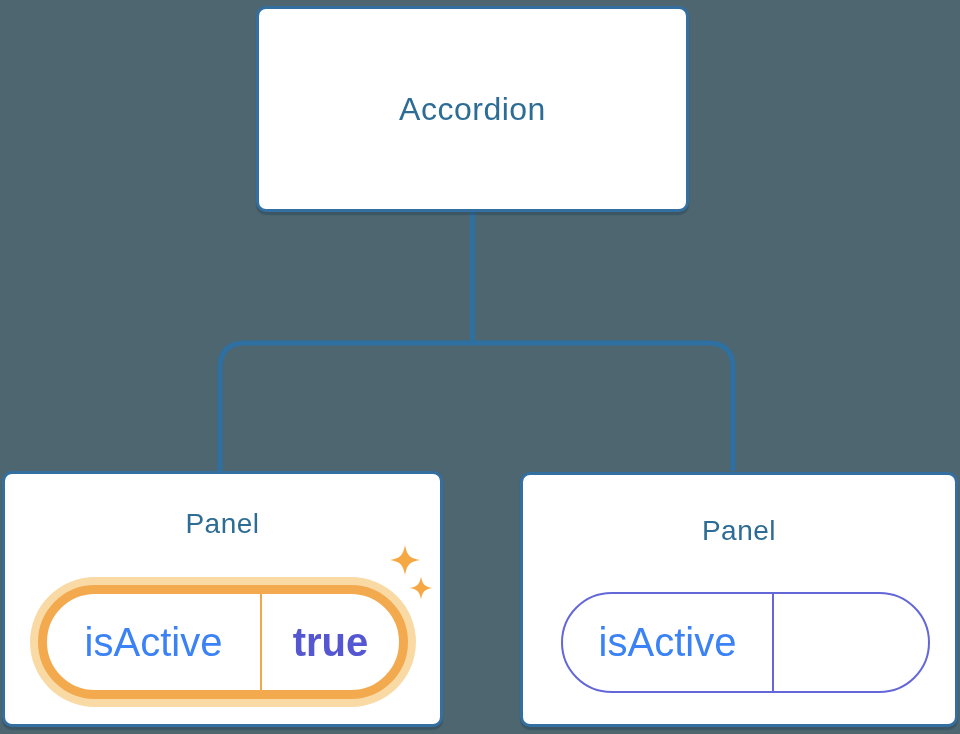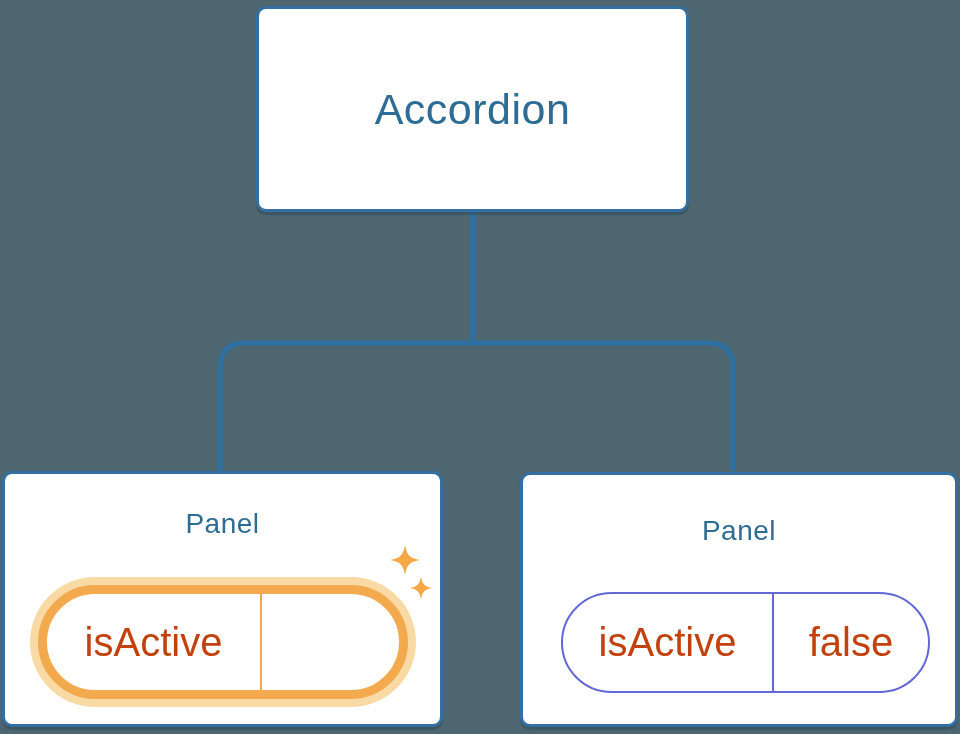--- a/index.html
+++ b/index.html
@@ -33,21 +33,21 @@
     left: 256px;
     top: 6px;
     width: 433px;
     height: 206px;
     display: flex;
     align-items: center;
     justify-content: center;
   }
   .node-label {
     color: #2D6C94;
-    font-size: 43px;
+    font-size: 32px;
     letter-spacing: 0.5px;
     white-space: nowrap;
   }
   .node-panel-left {
     left: 2px;
     top: 471px;
     width: 441px;
     height: 256px;
   }
   .node-panel-right {
@@ -91,21 +91,21 @@
     width: 369px;
     height: 101px;
     border: 2.5px solid #6467D8;
     border-radius: 60px;
   }
   .pill-cell {
     display: flex;
     align-items: center;
     justify-content: center;
     font-size: 40px;
-    color: #c2410c;
+    color: #3b82f6;
     white-space: nowrap;
   }
   .pill-active .pill-cell-name {
     width: 213px;
     border-right: 2.5px solid #F0A64A;
   }
   .pill-inactive .pill-cell-name {
     width: 209px;
     border-right: 2.5px solid #6467D8;
   }
@@ -134,30 +134,30 @@
 
   <div class="node node-root">
     <div class="node-label">Accordion</div>
   </div>
 
   <div class="node node-panel-left">
     <div class="panel-label">Panel</div>
 
     <div class="pill pill-active">
       <div class="pill-cell pill-cell-name">isActive</div>
+      <div class="pill-cell pill-cell-value">true</div>
     </div>
 
     <svg class="sparkles" viewBox="0 0 58 64" xmlns="http://www.w3.org/2000/svg">
       <path fill="#F5A843" d="M28,3 C30,13.5 32.5,16 43,18 C32.5,20 30,22.5 28,33 C26,22.5 23.5,20 13,18 C23.5,16 26,13.5 28,3 Z"></path>
       <path fill="#F5A843" d="M44,34.5 C45.5,42.5 47.5,44.5 55.5,46 C47.5,47.5 45.5,49.5 44,57.5 C42.5,49.5 40.5,47.5 32.5,46 C40.5,44.5 42.5,42.5 44,34.5 Z"></path>
     </svg>
   </div>
 
   <div class="node node-panel-right">
     <div class="panel-label">Panel</div>
 
     <div class="pill pill-inactive">
       <div class="pill-cell pill-cell-name">isActive</div>
-      <div class="pill-cell pill-cell-value">false</div>
     </div>
   </div>
 
 </div>
 
 </body></html>

